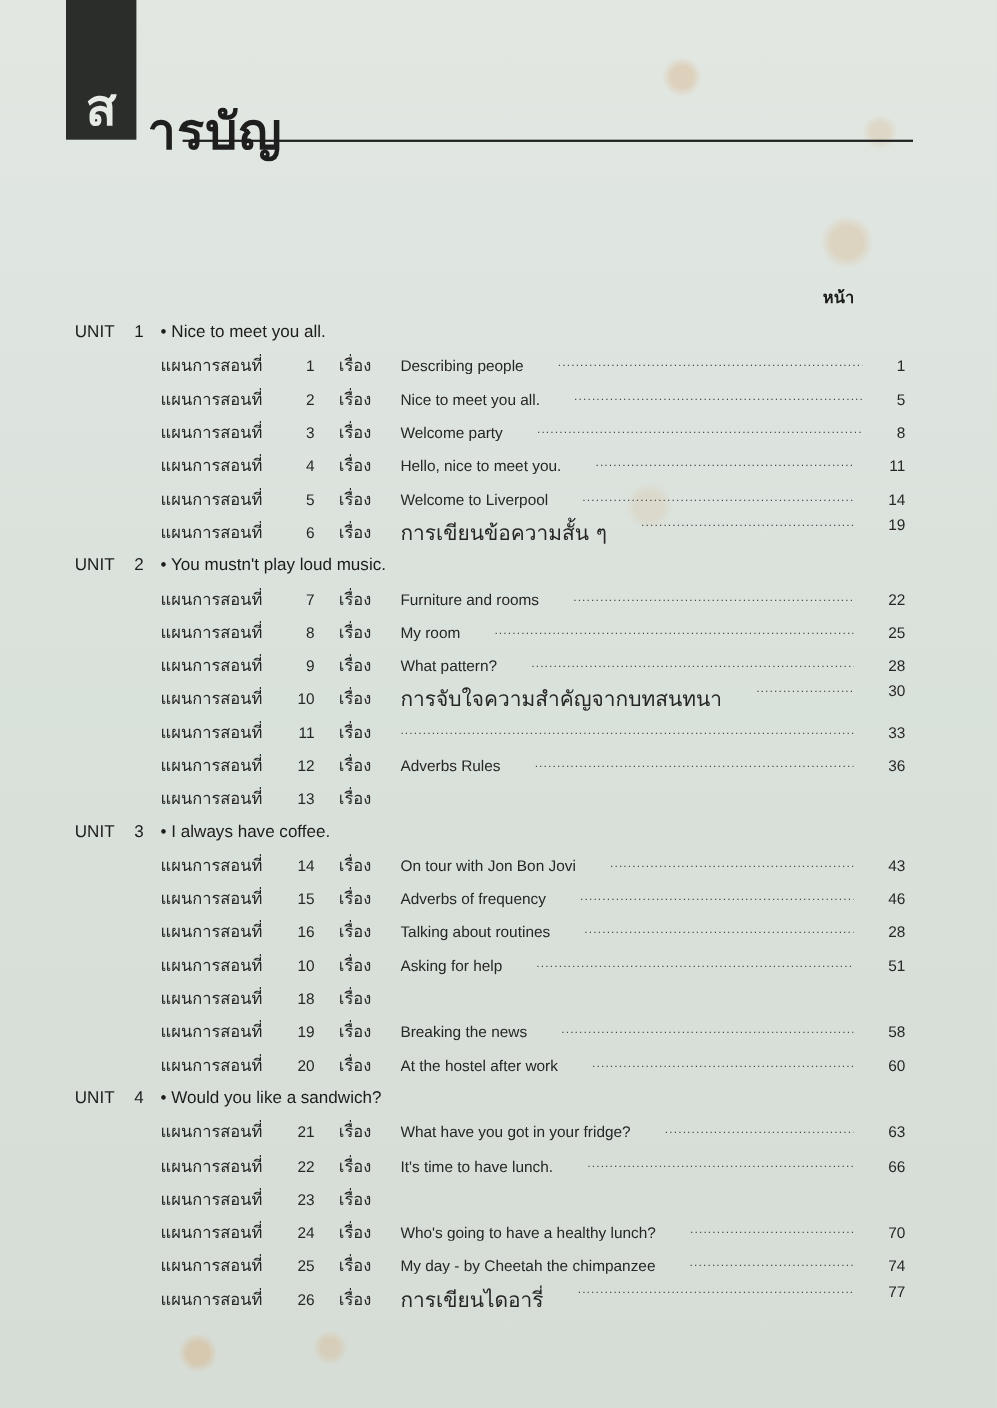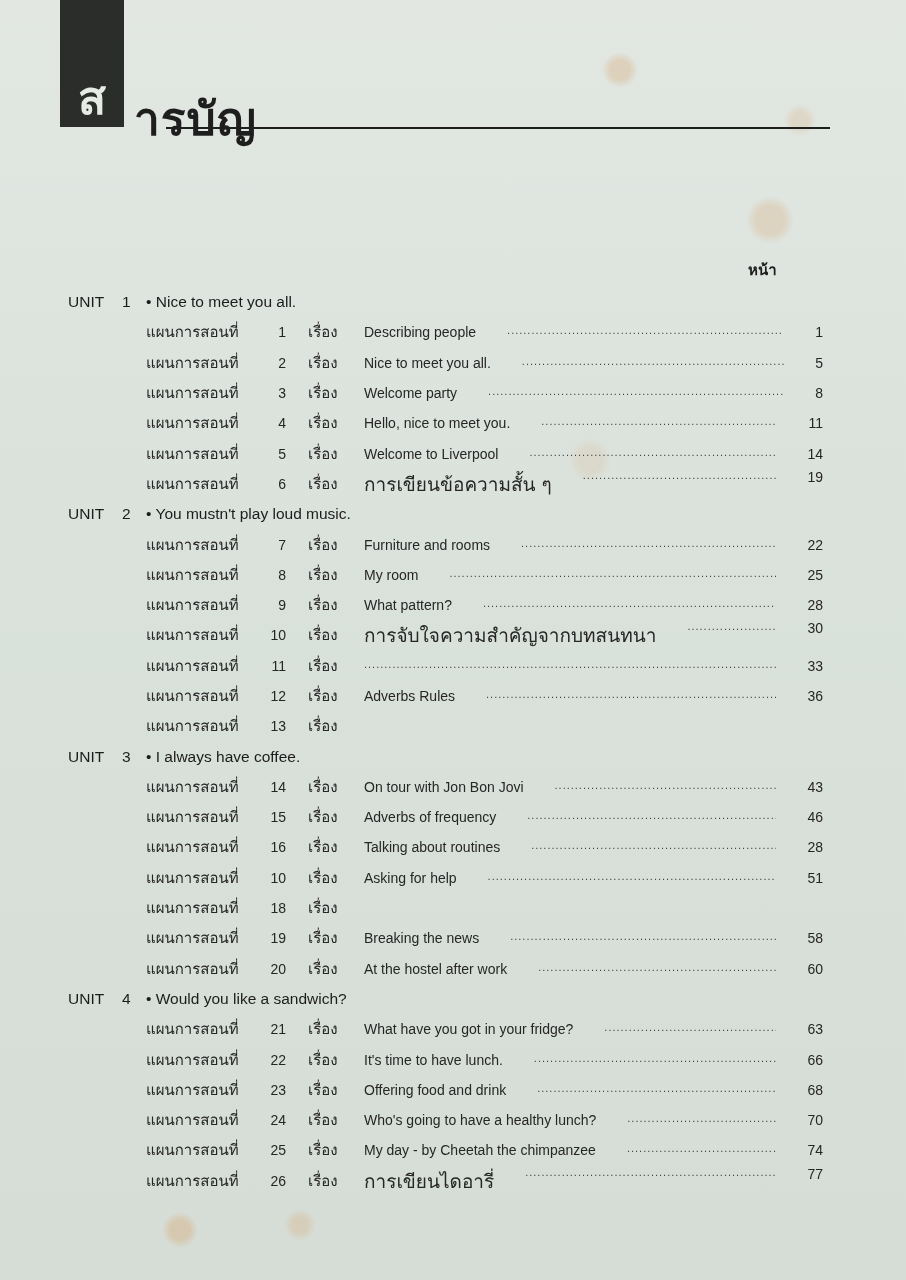--- a/index.html
+++ b/index.html
@@ -315,25 +315,20 @@
       <span class="lesson-title-wrap">
         <span class="lesson-title">It's time to have lunch.</span>
         <span class="leader"></span>
         <span class="lesson-page">66</span>
       </span>
     </div>
     <div class="lesson-row">
       <span class="lesson-prefix">แผนการสอนที่</span>
       <span class="lesson-num">23</span>
       <span class="lesson-word">เรื่อง</span>
-      <span class="lesson-title-wrap">
-        <span class="lesson-title">Offering food and drink</span>
-        <span class="leader"></span>
-        <span class="lesson-page">68</span>
-      </span>
     </div>
     <div class="lesson-row">
       <span class="lesson-prefix">แผนการสอนที่</span>
       <span class="lesson-num">24</span>
       <span class="lesson-word">เรื่อง</span>
       <span class="lesson-title-wrap">
         <span class="lesson-title">Who's going to have a healthy lunch?</span>
         <span class="leader"></span>
         <span class="lesson-page">70</span>
       </span>

